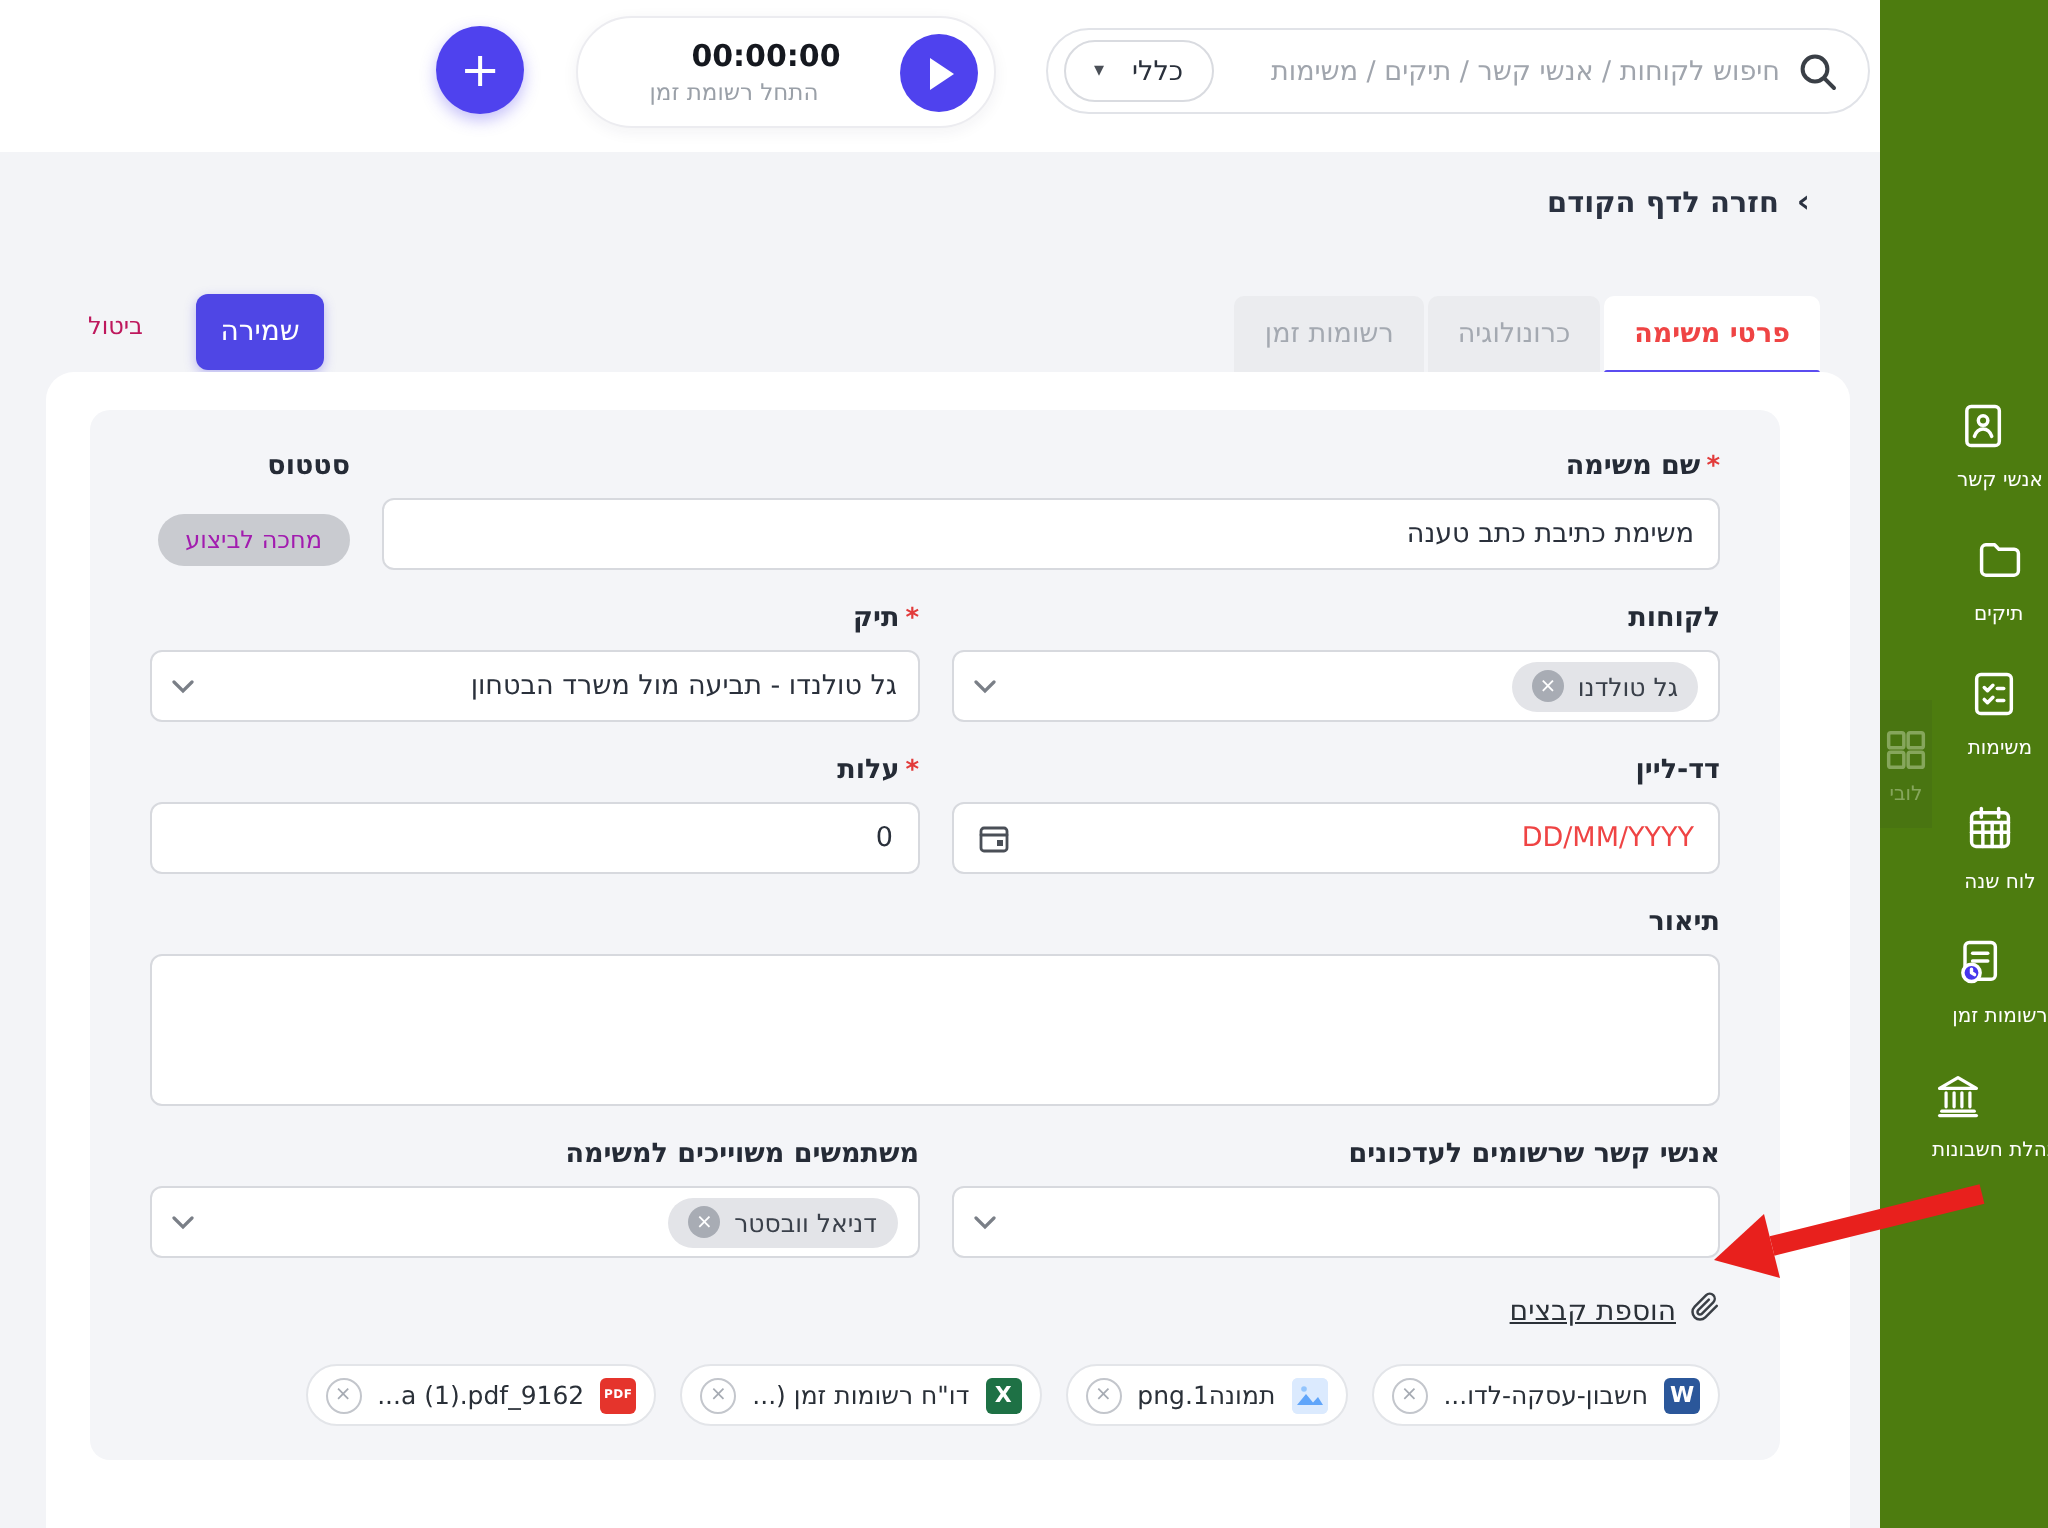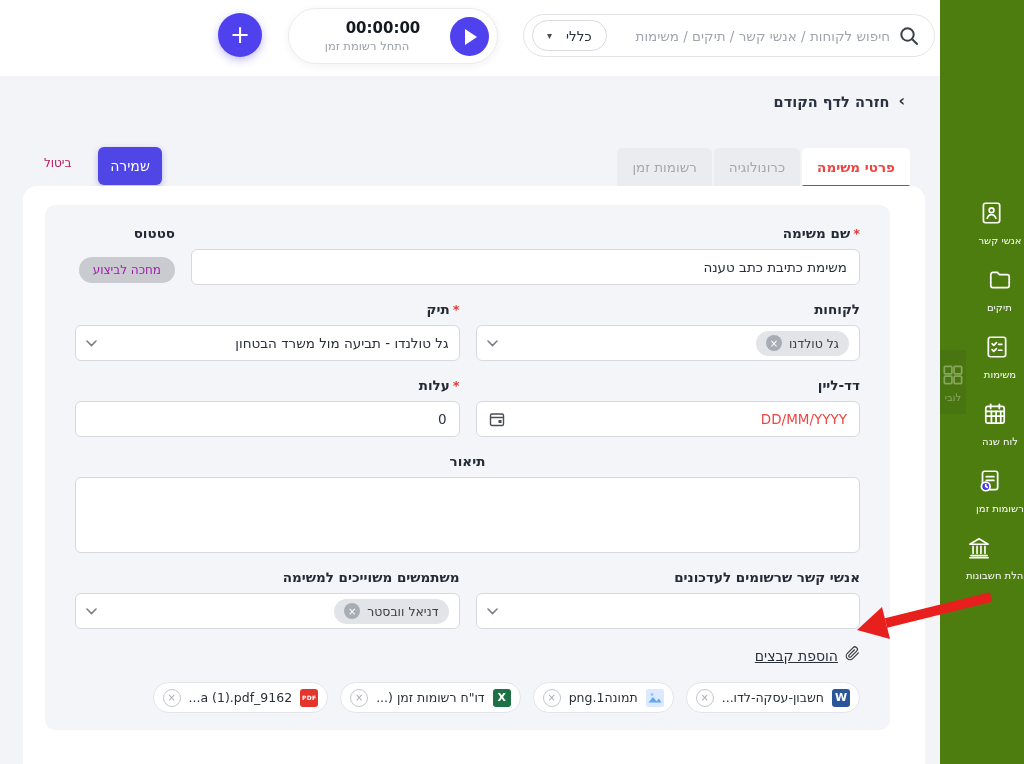--- a/index.html
+++ b/index.html
@@ -219,21 +219,21 @@
       </div>
       <div class="field">
         <div class="field-label">
           <span class="req">*</span>
           <span>עלות</span>
         </div>
         <input class="tf" value="0" style="">
       </div>
     </div>
 
-    <div class="frow" style="flex-direction:column; gap:0;align-items:center;">
+    <div class="frow" style="flex-direction:column; gap:0;">
       <div class="field-label">
         <span>תיאור</span>
       </div>
       <textarea class="ta" style=""></textarea>
     </div>
 
     <div class="frow">
       <div class="field">
         <div class="field-label">
           <span>אנשי קשר שרשומים לעדכונים</span>

